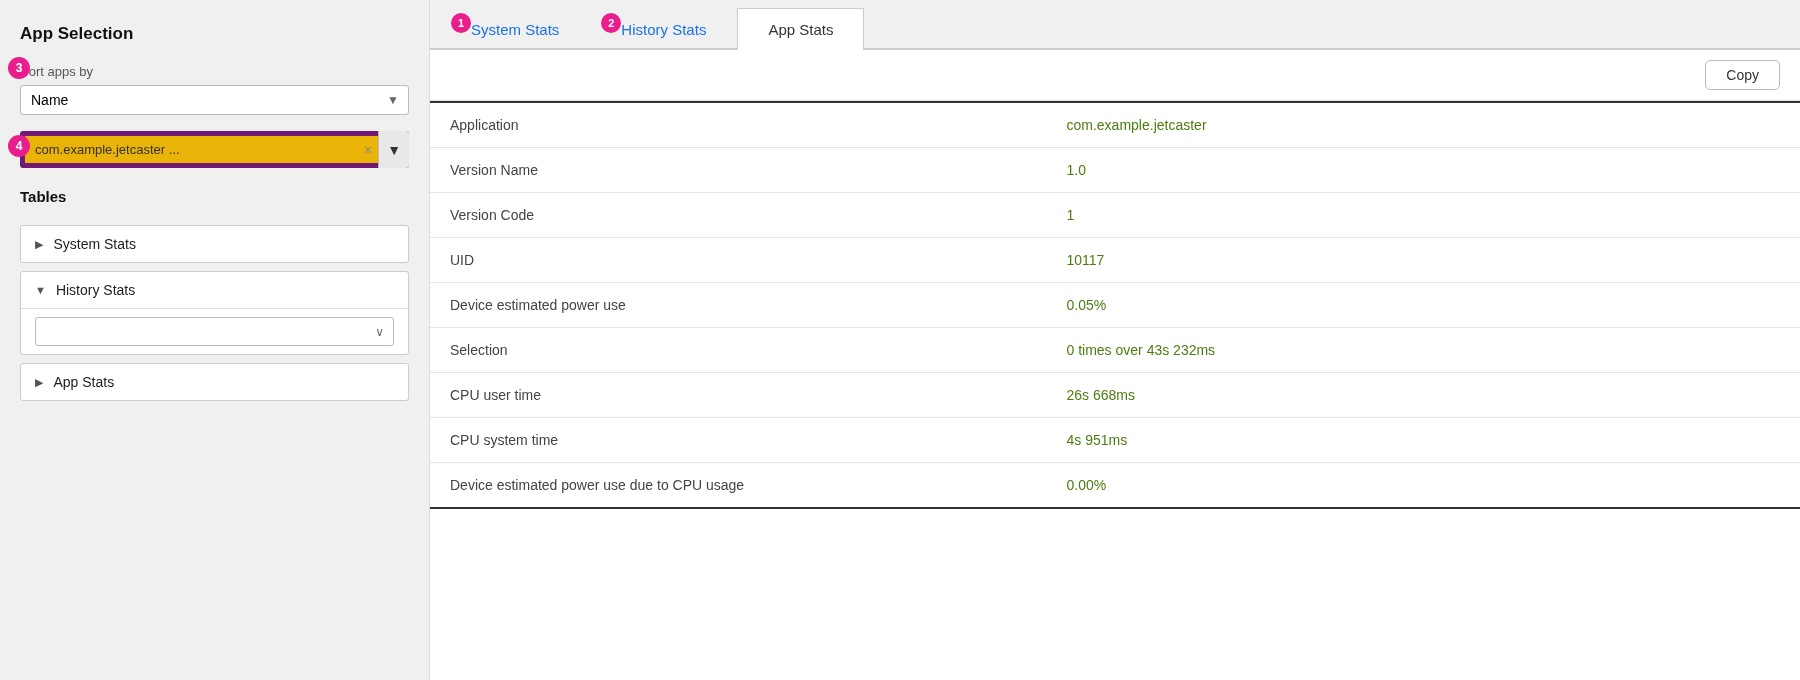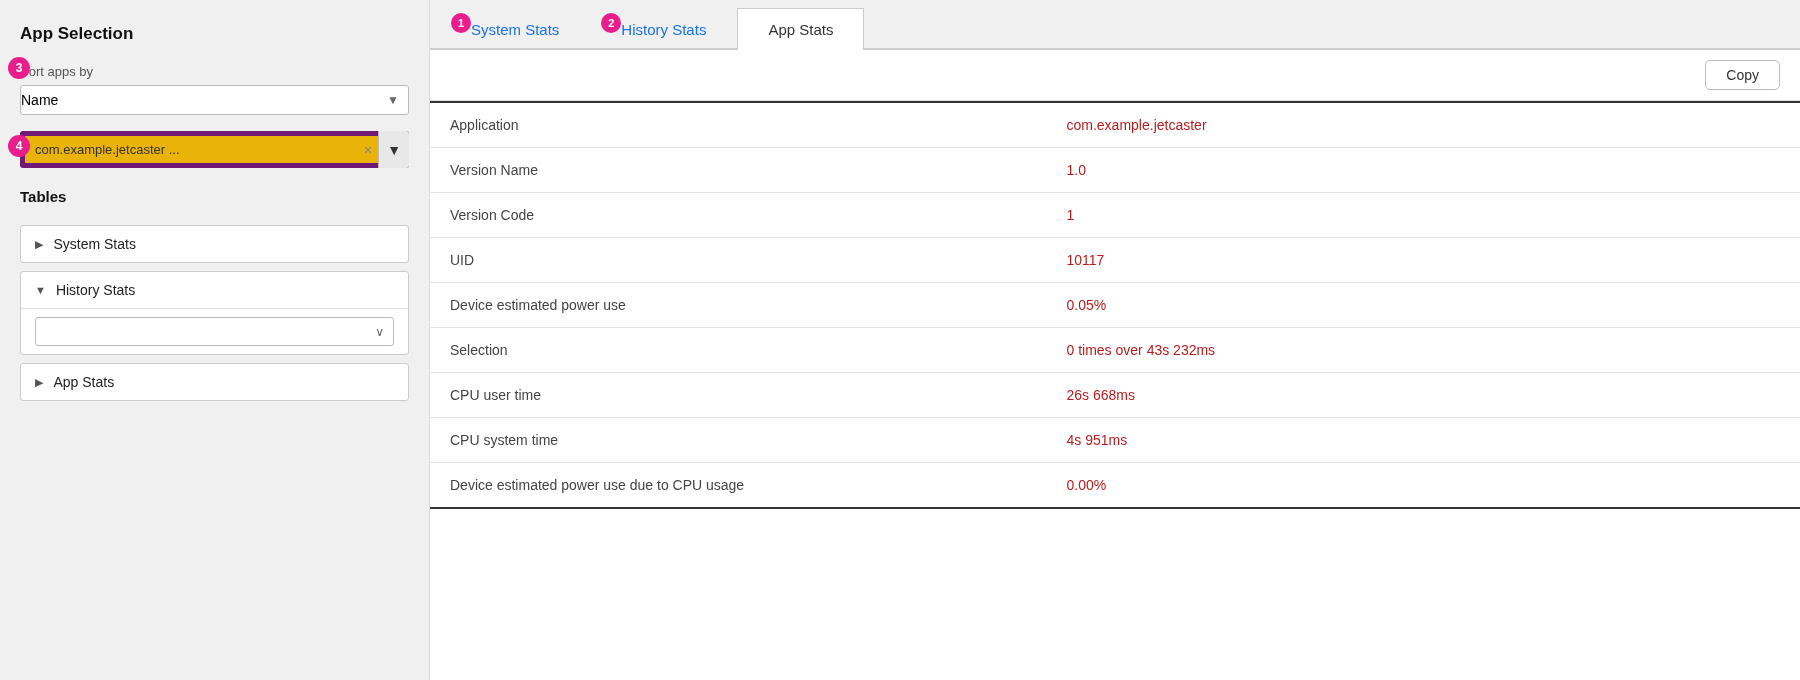--- a/index.html
+++ b/index.html
@@ -33,21 +33,21 @@
       font-size: 13px;
       color: #555;
       margin-bottom: 6px;
     }
     .select-wrapper {
       position: relative;
       margin-bottom: 10px;
     }
     .select-wrapper select {
       width: 100%;
-      padding: 6px 0;
+      padding: 6px 10px;
       font-size: 14px;
       border: 1px solid #bbb;
       border-radius: 3px;
       background: #fff;
       appearance: none;
       -webkit-appearance: none;
       cursor: pointer;
     }
     .select-arrow {
       position: absolute;
@@ -260,21 +260,21 @@
     .stats-table td {
       padding: 14px 20px;
       font-size: 14px;
       color: #333;
     }
     .stats-table td:first-child {
       width: 45%;
       color: #444;
     }
     .stats-table td:last-child {
-      color: #b91c1c;
+      color: #4d7c0f;
     }
 
     
     .sidebar-section {
       position: relative;
     }
     .sort-section {
       margin-bottom: 16px;
     }
   </style>

